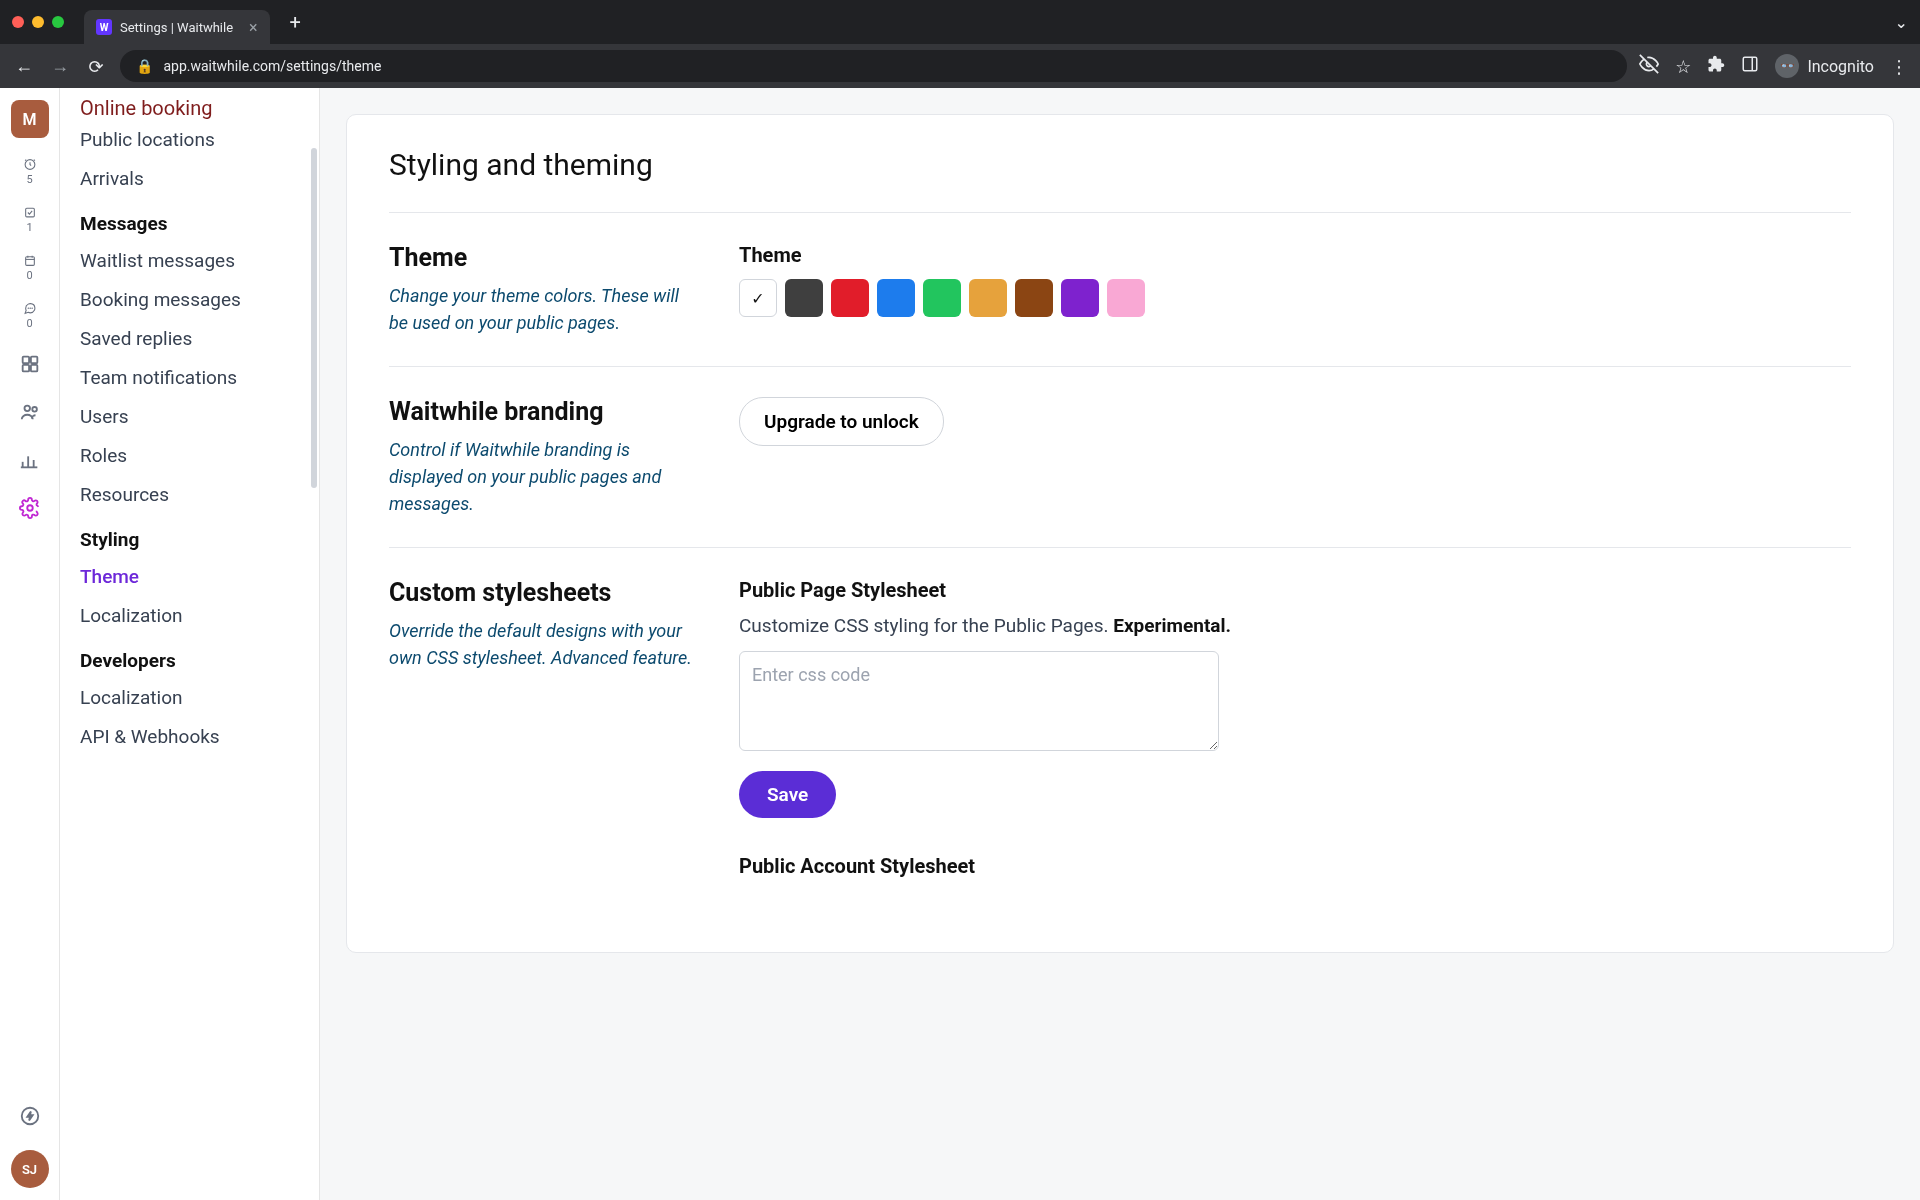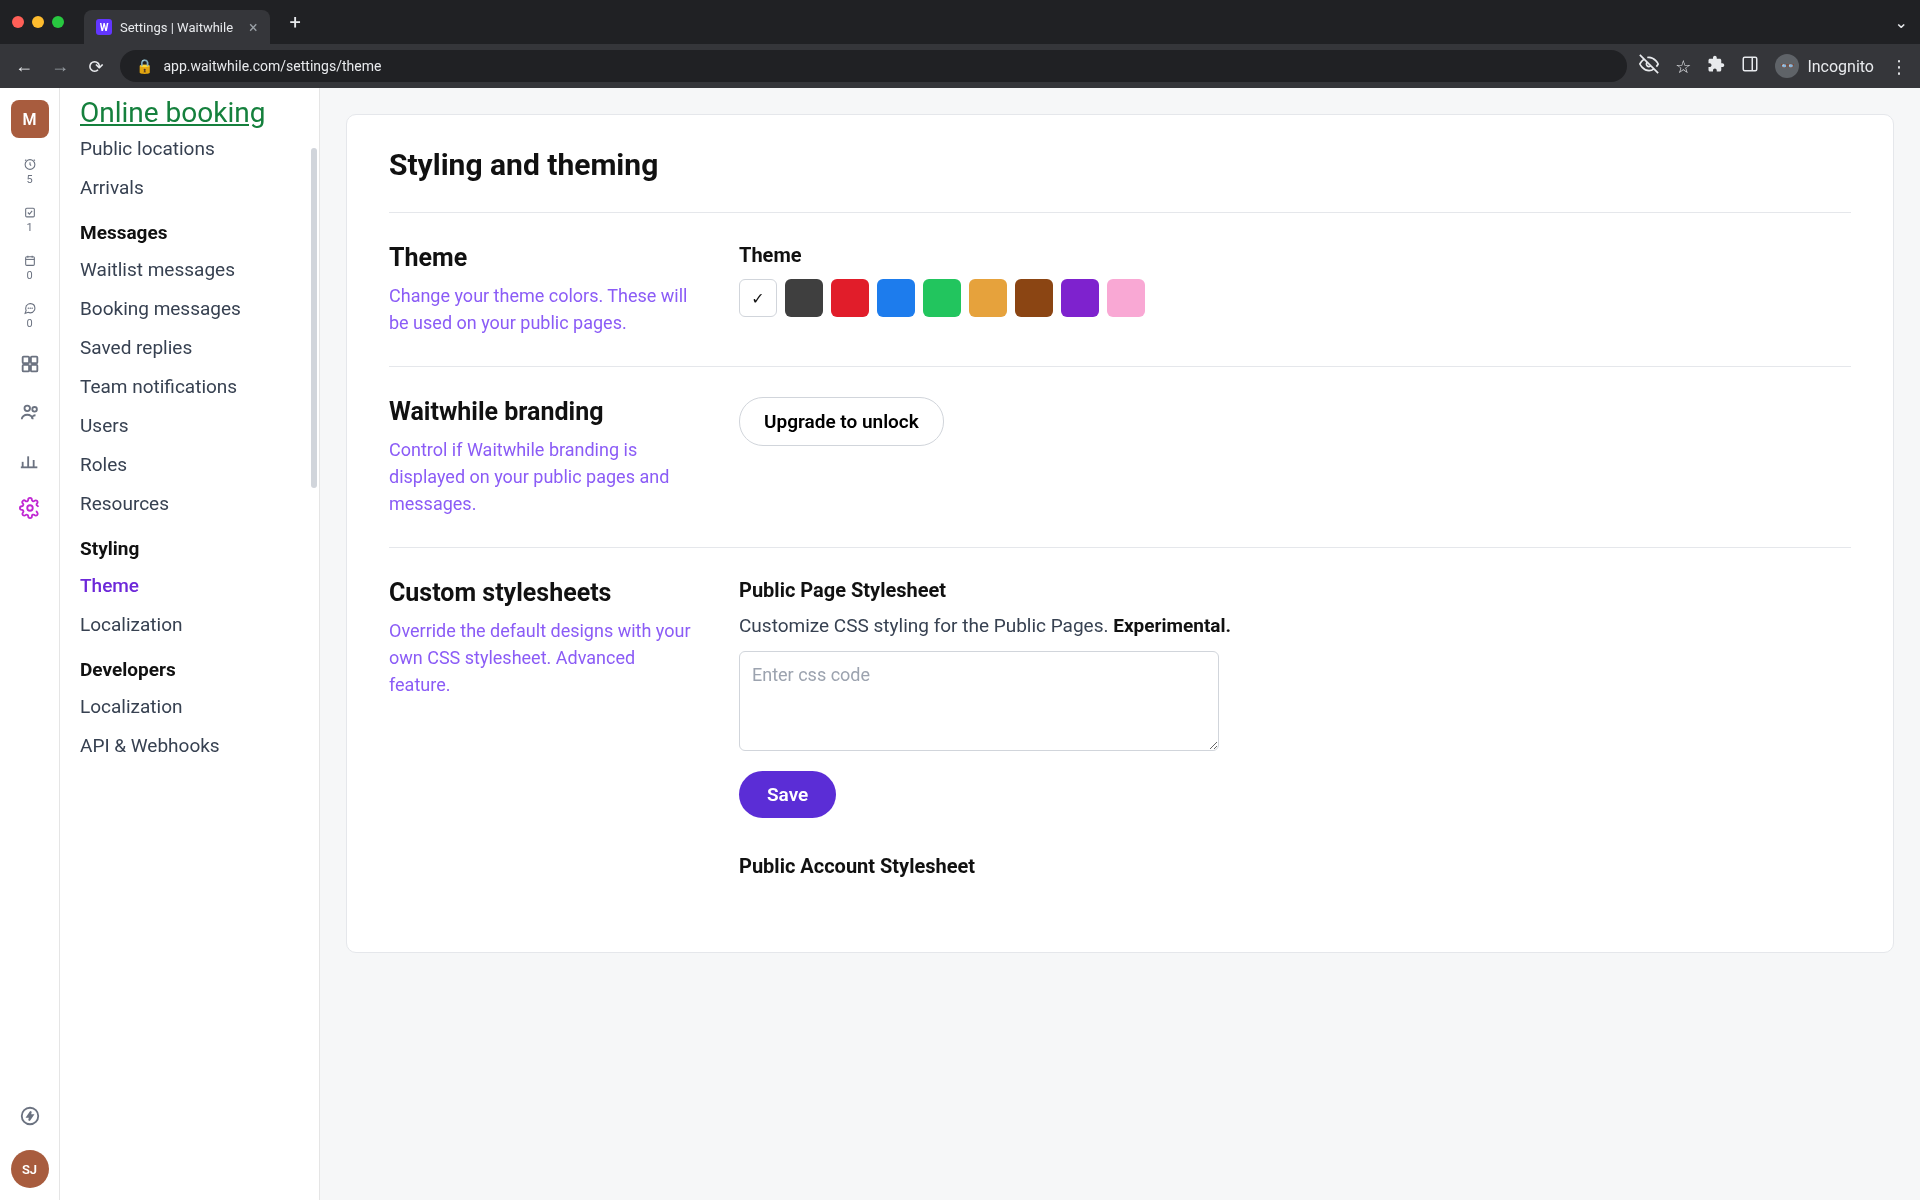--- a/index.html
+++ b/index.html
@@ -40,35 +40,35 @@
 .rail-icon.active svg { stroke: #c026d3; }
 .rail-badge { font-size: 11px; color: #6b7280; margin-top: 2px; }
 .rail-spacer { flex: 1; }
 .rail-bottom-avatar { width: 38px; height: 38px; background: #a85c3e; border-radius: 50%; color: white; display: flex; align-items: center; justify-content: center; font-weight: 600; font-size: 13px; margin-bottom: 12px; }
 
 
 .sidebar { width: 260px; background: #fff; border-right: 1px solid #e5e5e5; padding-top: 12px; overflow-y: auto; position: relative; }
 .sidebar-header { padding: 0 20px 10px; }
 .breadcrumb { color: #6b7280; font-size: 13px; }
 .page-title { font-size: 26px; font-weight: 700; color: #111; }
-.sidebar-cut { color: #15803d; font-size: 28px; padding: 0 20px; margin-top: -4px; overflow: hidden; white-space: nowrap; text-decoration: underline; }
+.sidebar-cut { color: #7f1d1d; font-size: 20px; padding: 0 20px; margin-top: -4px; overflow: hidden; white-space: nowrap; }
 .sidebar-item { padding: 8px 20px; font-size: 19px; color: #374151; cursor: pointer; }
 .sidebar-section { padding: 14px 20px 6px; font-size: 19px; font-weight: 700; color: #111; }
 .sidebar-item.active { color: #6d28d9; font-weight: 500; }
 .sidebar-scrollbar { position: absolute; right: 2px; top: 60px; width: 6px; height: 340px; background: #d1d5db; border-radius: 3px; }
 
 
 .main { flex: 1; background: #f6f7f8; padding: 26px; overflow-y: auto; }
 .card { background: #fff; border-radius: 10px; border: 1px solid #e5e7eb; padding: 32px 42px; }
-.card-title { font-size: 30px; font-weight: 700; color: #111; margin-bottom: 30px; }
+.card-title { font-size: 30px; font-weight: 400; color: #111; margin-bottom: 30px; }
 .section { display: flex; gap: 40px; padding: 30px 0; border-top: 1px solid #e5e7eb; }
 .section:first-of-type { border-top: 1px solid #e5e7eb; }
 .section-left { width: 310px; flex-shrink: 0; }
 .section-heading { font-size: 25px; font-weight: 700; color: #111; margin-bottom: 10px; }
-.section-desc { font-size: 18px; color: #8b5cf6; line-height: 1.5; }
+.section-desc { font-size: 18px; color: #0c4a6e; line-height: 1.5; font-style: italic; }
 .section-right { flex: 1; }
 .field-label { font-size: 20px; font-weight: 700; color: #111; margin-bottom: 12px; }
 .field-desc { font-size: 19px; color: #374151; margin-bottom: 14px; }
 .swatches { display: flex; gap: 8px; }
 .swatch { width: 38px; height: 38px; border-radius: 6px; cursor: pointer; display: flex; align-items: center; justify-content: center; }
 .swatch.selected { border: 1px solid #d1d5db; background: #fff; color: #111; }
 .upgrade-btn { border: 1px solid #d1d5db; background: #fff; border-radius: 24px; padding: 12px 24px; font-size: 19px; font-weight: 600; cursor: pointer; }
 .css-textarea { width: 480px; height: 100px; border: 1px solid #d1d5db; border-radius: 6px; padding: 12px; font-size: 18px; resize: both; font-family: inherit; }
 .css-textarea::placeholder { color: #9ca3af; }
 .save-btn { background: #5b2dd6; color: #fff; border: none; border-radius: 24px; padding: 12px 28px; font-size: 19px; font-weight: 600; cursor: pointer; margin-top: 16px; }

